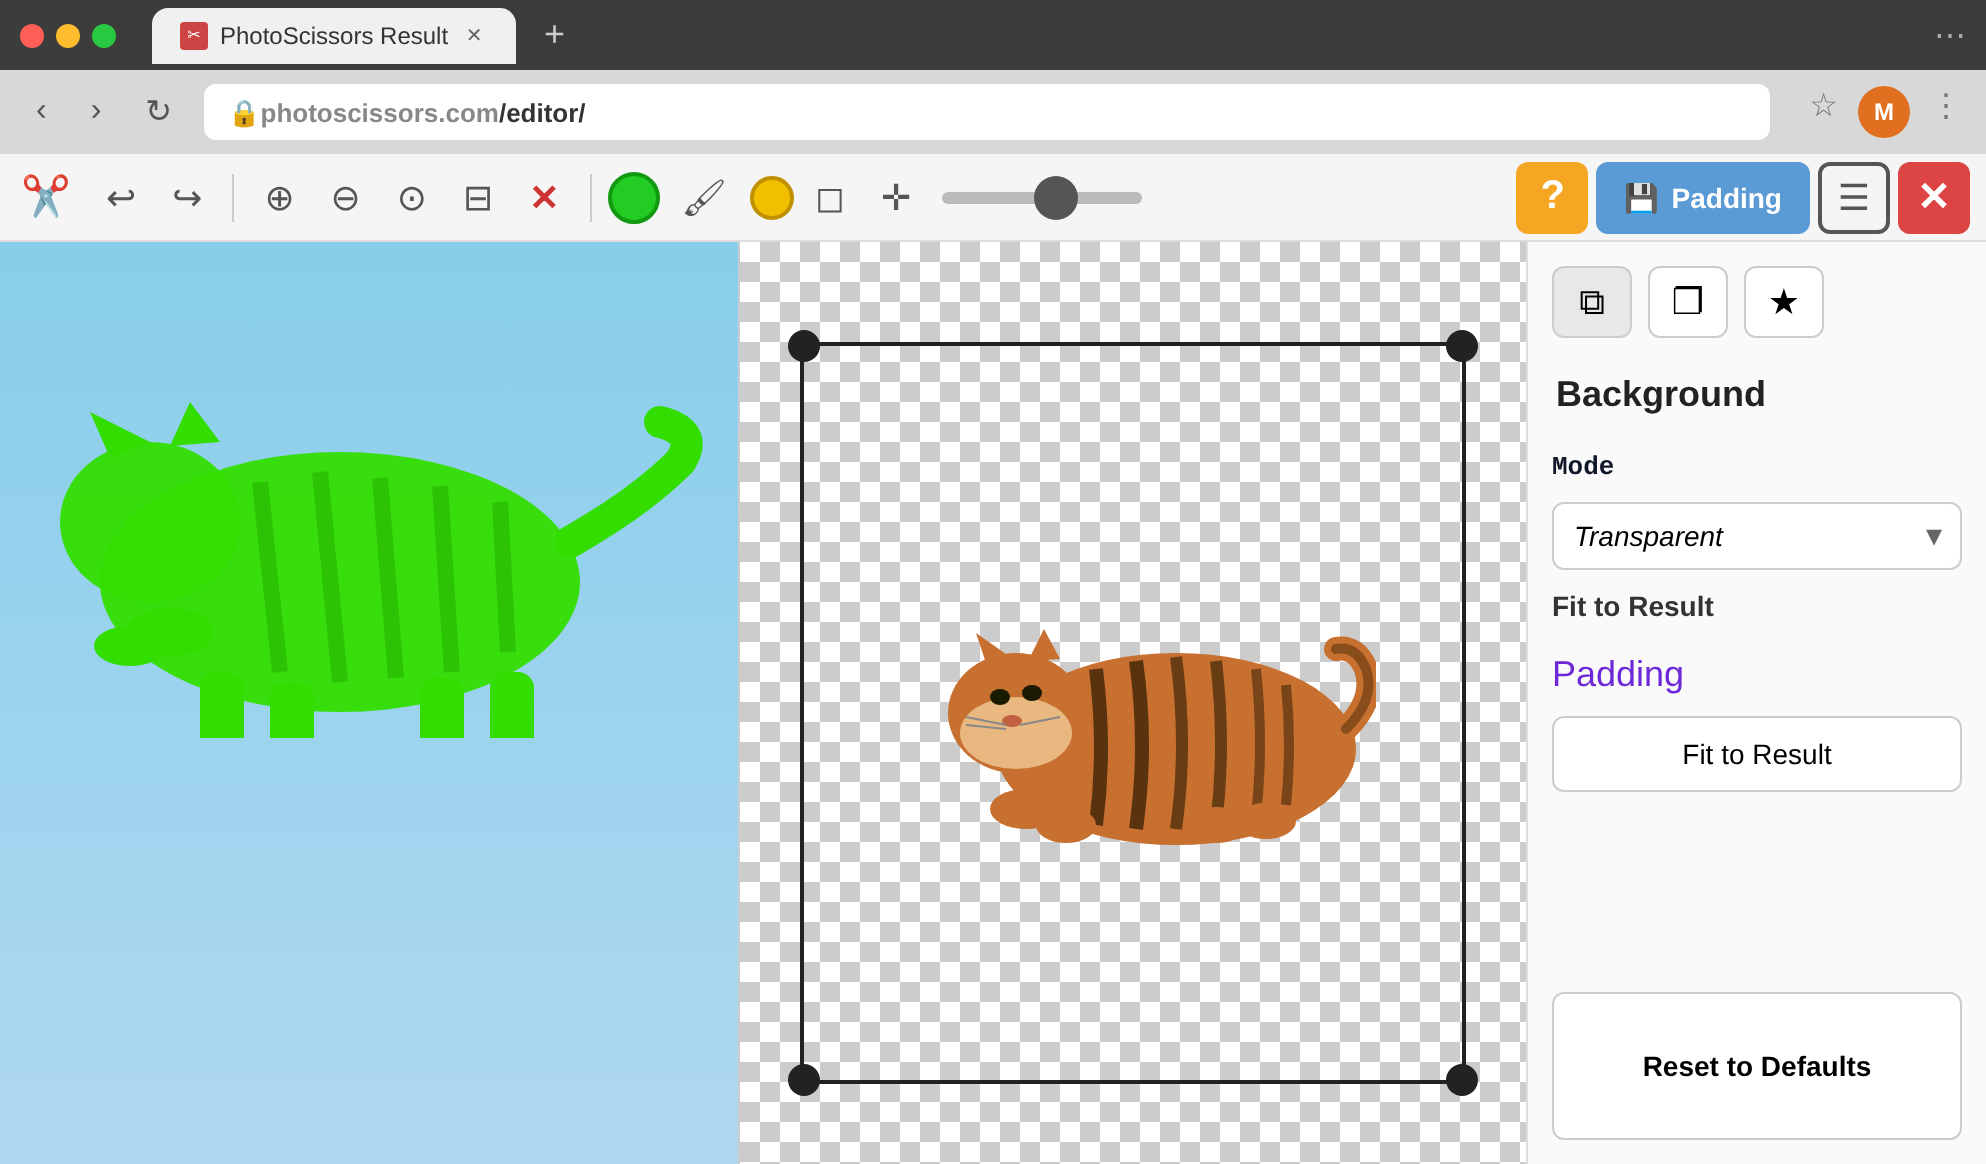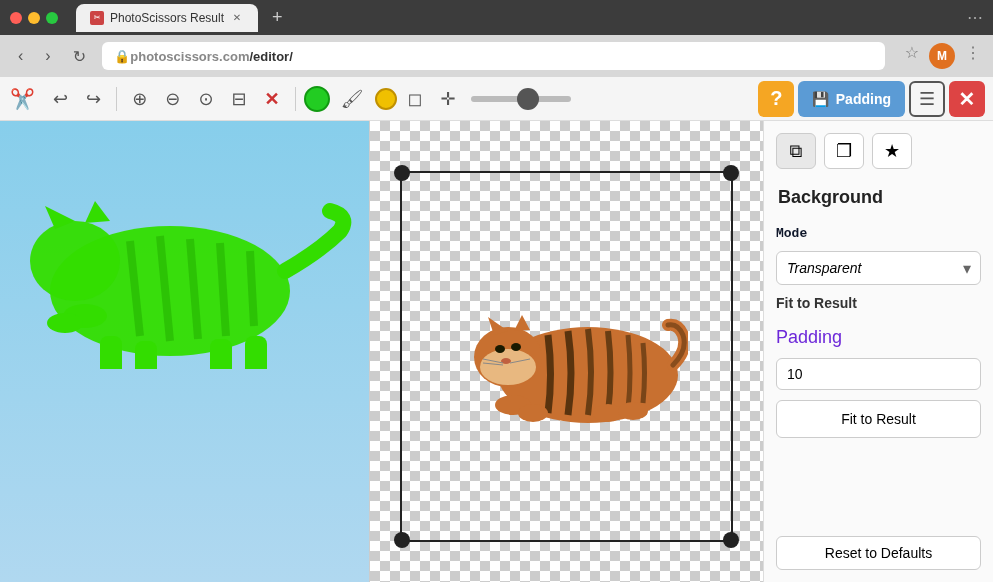--- a/index.html
+++ b/index.html
@@ -85,21 +85,21 @@
     .section-title { font-size: 18px; font-weight: 600; color: #222; margin: 4px 2px; }
     .panel-btn { width: 100%; padding: 8px; border: 1px solid #ccc; border-radius: 6px; background: white; font-size: 14px; cursor: pointer; text-align: center; display: flex; align-items: center; justify-content: center; gap: 4px; }
     .label { font-size: 13px; font-weight: 600; color: #0f172a; margin-top: 4px; font-family: Liberation Mono, monospace; }
     .select-wrap { position: relative; }
     .panel-select { width: 100%; padding: 8px 10px; border: 1px solid #ccc; border-radius: 6px; background: white; font-size: 14px; appearance: none; cursor: pointer; font-style: italic; }
     .select-arrow { position: absolute; right: 10px; top: 50%; transform: translateY(-50%); pointer-events: none; color: #666; }
     .subsection-title { font-size: 14px; font-weight: 600; color: #333; }
     .padding-label { font-size: 18px; color: #6d28d9; margin-top: 6px; }
     .panel-input { width: 100%; padding: 7px 10px; border: 1px solid #ccc; border-radius: 6px; font-size: 14px; background: white; }
     .fit-result-btn { width: 100%; padding: 10px; border: 1px solid #ccc; border-radius: 6px; background: white; font-size: 14px; cursor: pointer; text-align: center; }
-    .reset-btn { width: 100%; padding: 8px; border: 1px solid #ccc; border-radius: 6px; background: white; font-size: 14px; cursor: pointer; text-align: center; margin-top: auto; }
+    .reset-btn { width: 100%; padding: 28px; border: 1px solid #ccc; border-radius: 6px; background: white; font-size: 14px; cursor: pointer; text-align: center; margin-top: auto; font-weight: bold; }
 
     
     input[type=range] { -webkit-appearance: none; height: 6px; background: #bbb; border-radius: 3px; outline: none; width: 100px; }
     input[type=range]::-webkit-slider-thumb { -webkit-appearance: none; width: 22px; height: 22px; border-radius: 50%; background: #555; cursor: pointer; }
   </style>
 </head>
 <body>
 
 <div class="browser-chrome">
   <div class="traffic-lights">
@@ -284,21 +284,20 @@
           <option>Black</option>
           <option>Color</option>
           <option>Image</option>
         </select>
         <span class="select-arrow">▾</span>
       </div>
 
       <div class="subsection-title">Fit to Result</div>
 
       <div class="padding-label">Padding</div>
-      <input type="text" class="panel-input" value="10" style="">
 
       <button class="fit-result-btn">Fit to Result</button>
 
       <div style="flex:1;"></div>
 
       <button class="reset-btn">Reset to Defaults</button>
     </div>
   </div>
 </div>
 

